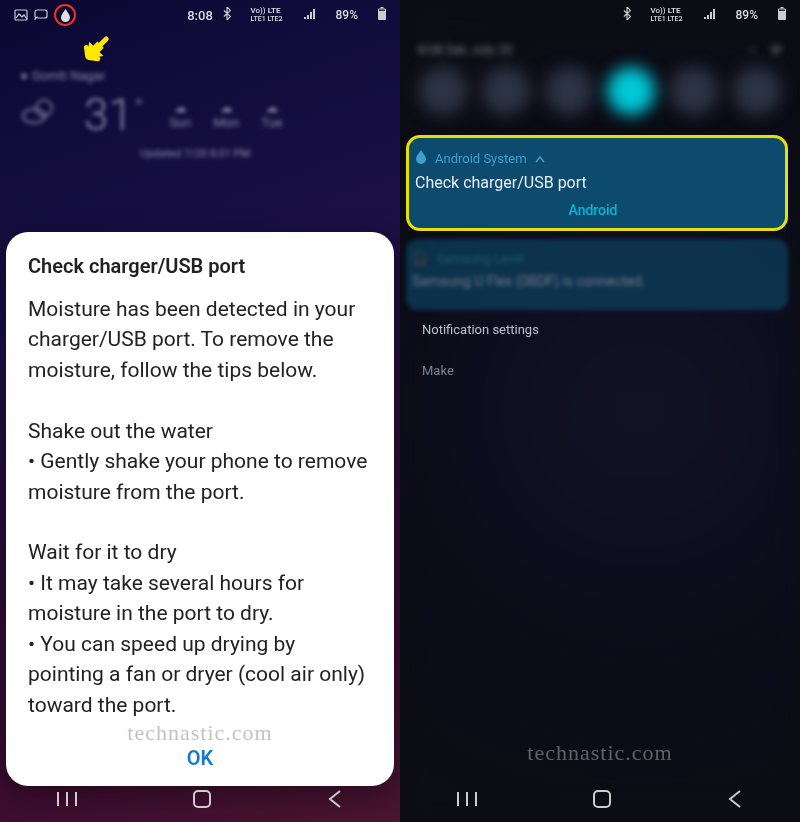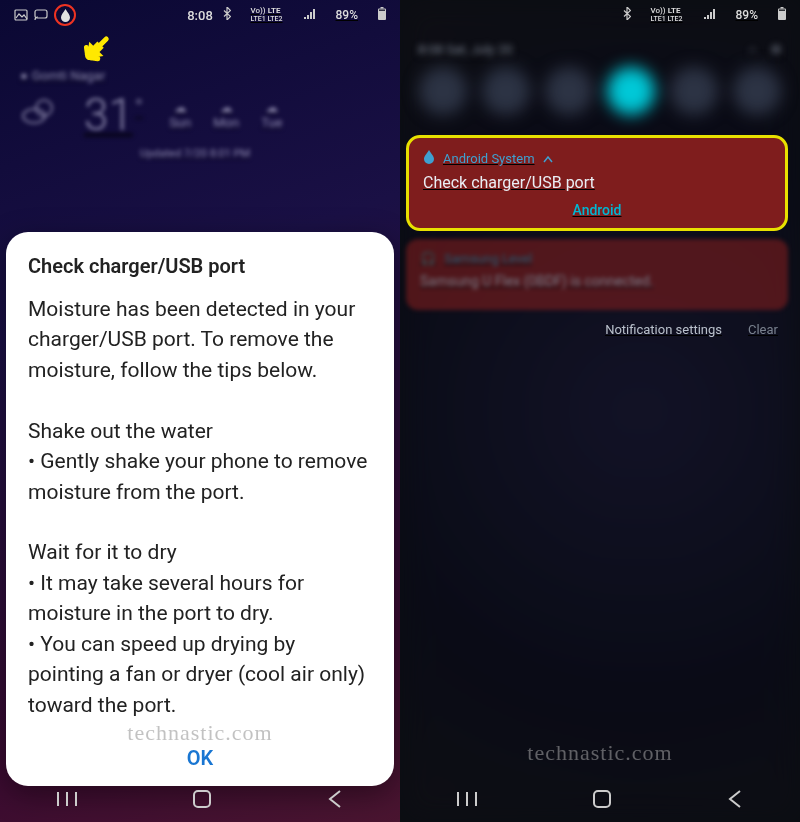--- a/index.html
+++ b/index.html
@@ -10,21 +10,20 @@
     font-family: -apple-system, Roboto, "Segoe UI", Arial, sans-serif;
     background: #000;
     overflow: hidden;
   }
   .screen {
     width: 440px;
     height: 822px;
     position: relative;
     background: linear-gradient(160deg, #0a0833 0%, #1a1045 35%, #3a0b30 80%, #4a1530 100%);
     overflow: hidden;
-    text-decoration: underline;
   }
 
   
   .statusbar {
     height: 30px;
     display: flex;
     align-items: center;
     justify-content: space-between;
     padding: 0 14px;
     color: #ddd;
@@ -120,39 +119,39 @@
     filter: blur(8px);
   }
   .qs {
     width:48px;height:48px;border-radius:50%;
     background:#2c3344;
   }
   .qs.on { background:#00c8d7; }
 
   .notif {
     margin: 4px 12px 8px 6px;
-    background: #7f1d1d;
+    background: #0c4a6e;
     border-radius: 12px;
-    padding: 12px 14px 10px 14px;
+    padding: 12px 14px 10px 6px;
     color: #d9dde3;
     font-size: 14px;
   }
   .notif.highlight { border: 3px solid #e8e100; border-radius: 14px; }
   .notif .app-row { display:flex; align-items:center; gap:8px; color:#3fa0d0; font-size:13px; margin-bottom:6px;}
   .notif .title { font-size:16px; margin-bottom:4px; color:#eaeef4;}
   .notif .body { color:#b7bfc9; font-size:14px; line-height:1.4; margin-bottom:8px;}
   .notif .action { text-align:center; color:#00b8d4; font-weight:500; padding-top:6px; }
 
   .notif.second { filter: blur(2px); opacity:.6; }
   .notif.second .app-row { color:#2d8caa; }
 
   .shade-footer {
     display:flex; justify-content:flex-end; gap:26px;
     padding: 4px 22px 8px 22px;
-    color:#b9c0cb; font-size:13px;
+    color:#b9c0cb; font-size:13px;flex-direction:column;
   }
   .shade-footer span:last-child { color:#7a828f; }
 
   .watermark {
     position:absolute;
     left:50%; transform:translateX(-50%);
     bottom: 56px;
     font-size: 22px;
     font-family: "Times New Roman", serif;
     letter-spacing: 1px;
@@ -345,21 +344,21 @@
     <div class="notif second">
       <div class="app-row">
         <span>🎧</span>
         <span>Samsung Level</span>
       </div>
       <div class="body">Samsung U Flex (0BDF) is connected.</div>
     </div>
 
     <div class="shade-footer">
       <span>Notification settings</span>
-      <span>Clear</span>
+      <span>Make</span>
     </div>
   </div>
 
   <div class="watermark">technastic.com</div>
 
   <div class="navbar right">
     <span class="navbtn">
       <svg width="22" height="20" viewBox="0 0 22 20">
           <path d="M2 3v14M11 3v14M20 3v14" stroke="#ccc" stroke-width="2"></path>
         </svg>

